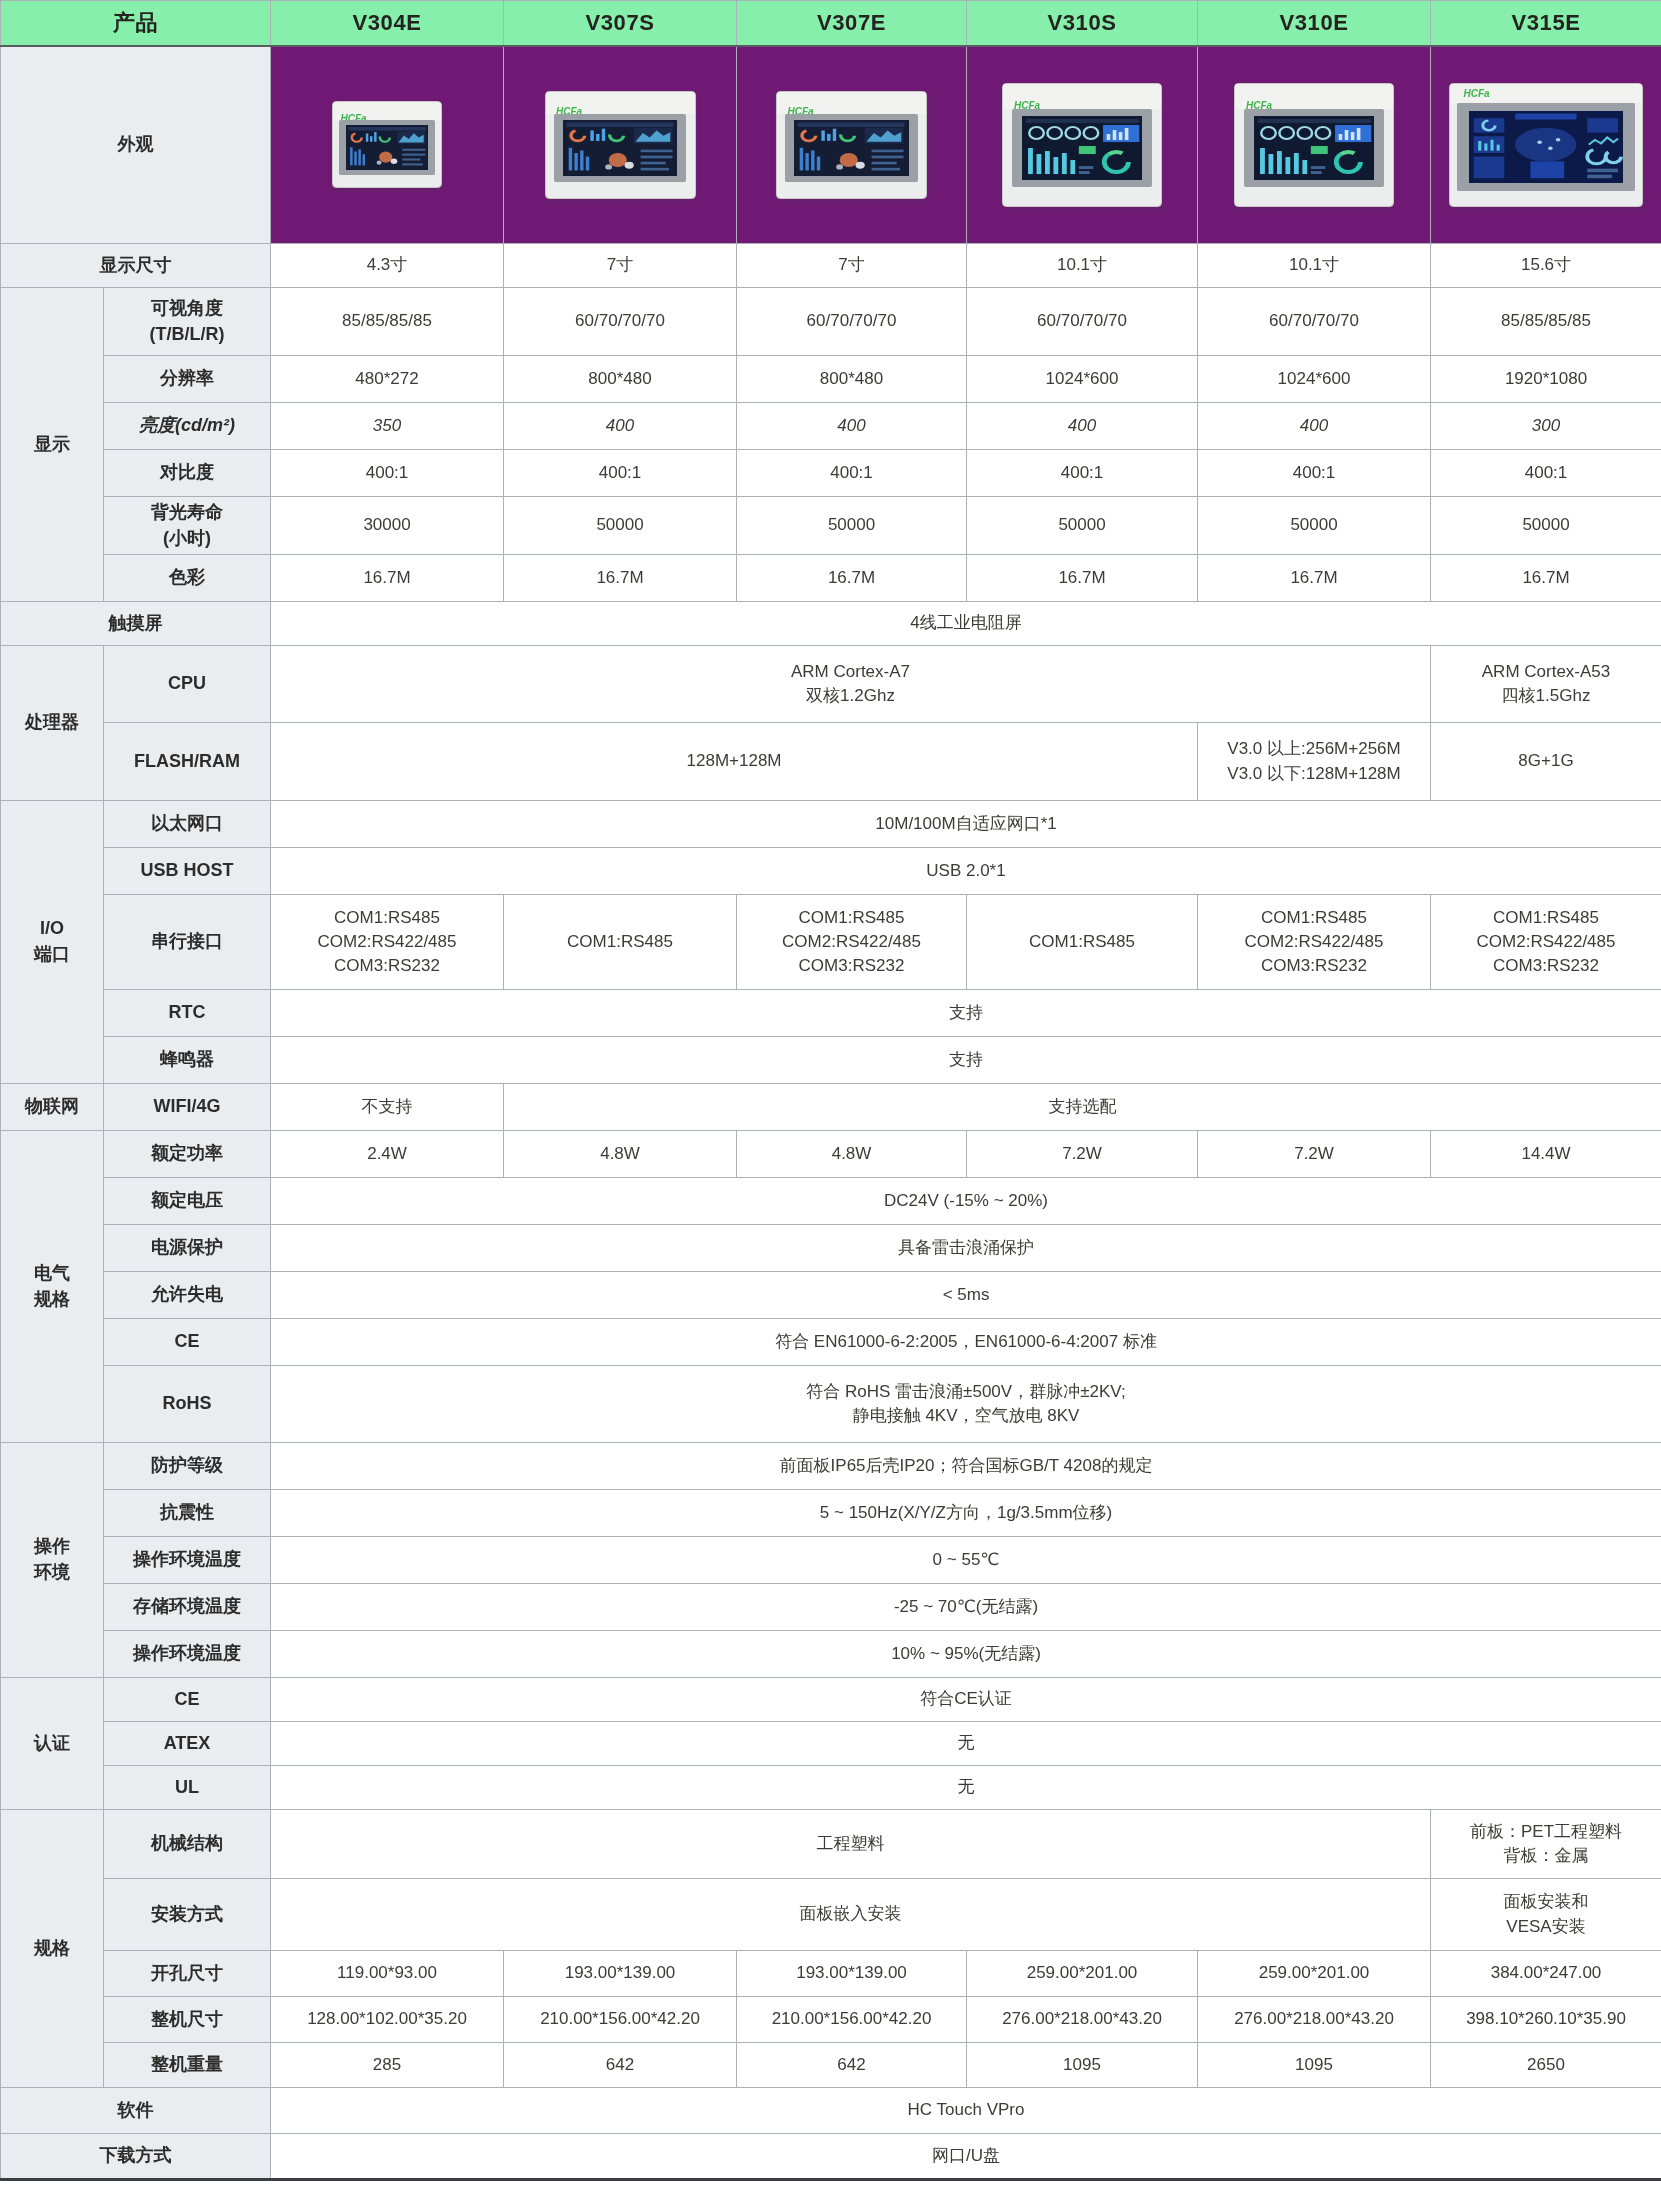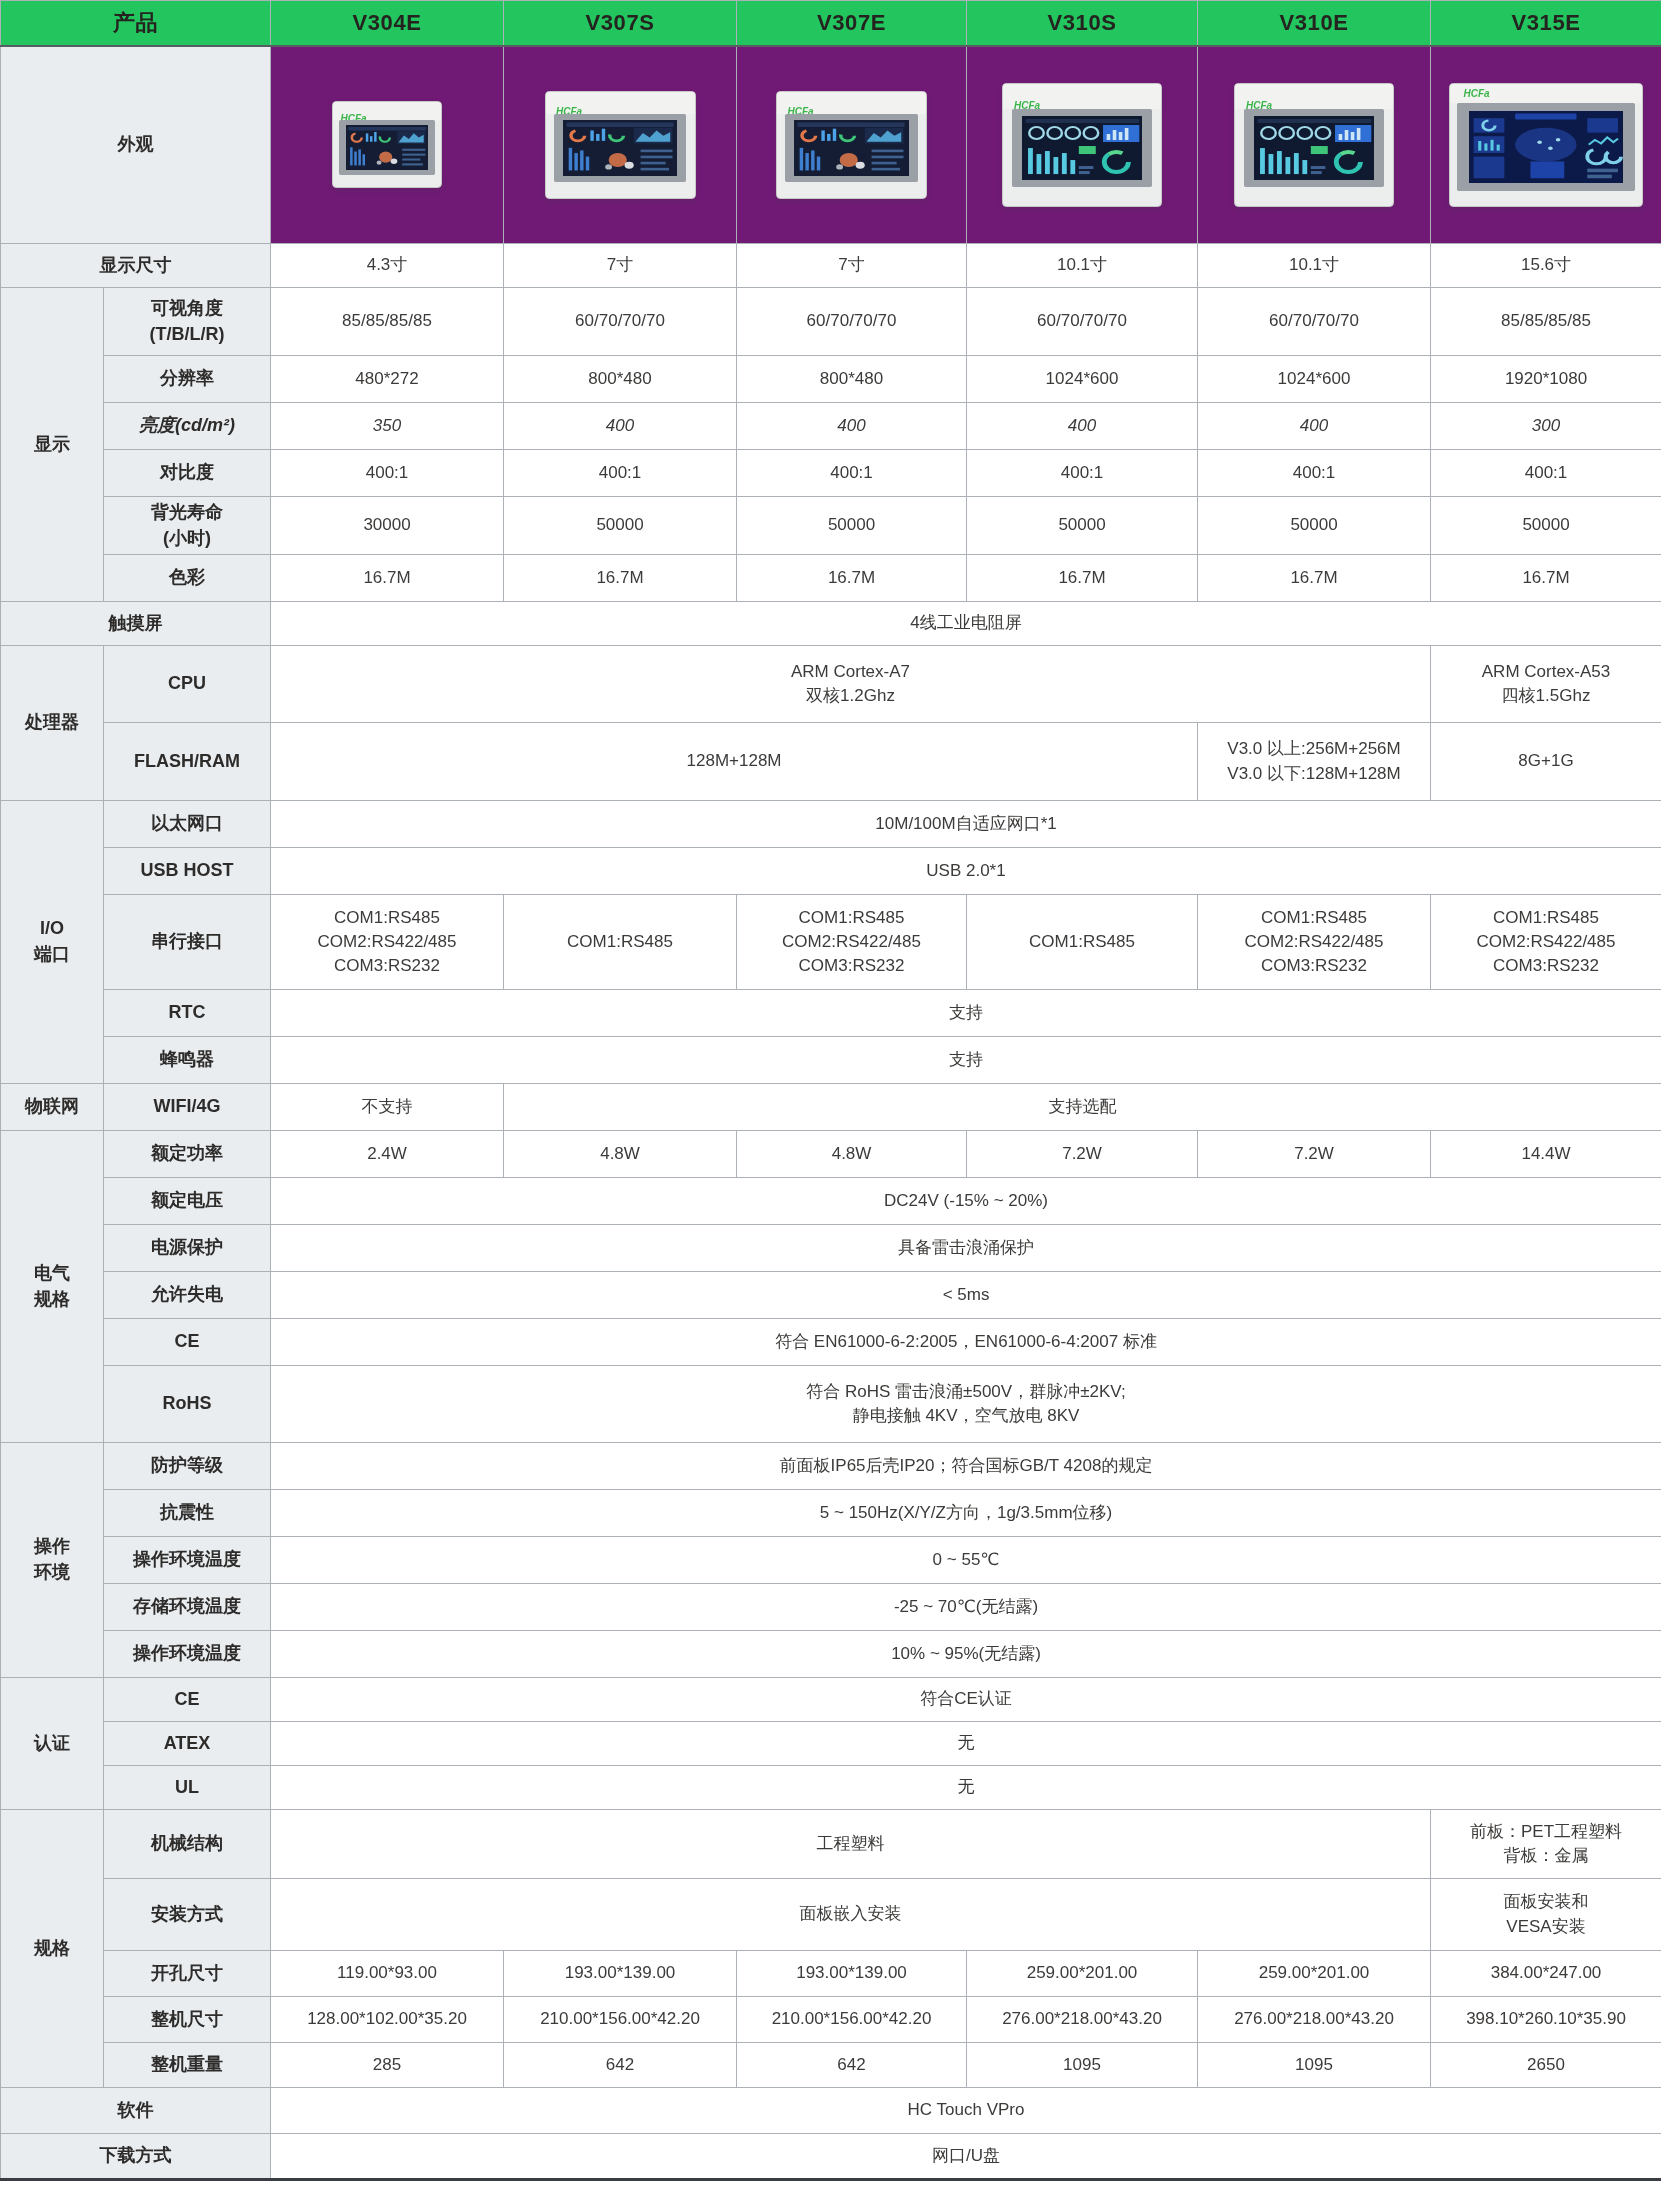--- a/index.html
+++ b/index.html
@@ -3,21 +3,21 @@
 <meta charset="utf-8">
 <style>
   html,body{margin:0;padding:0;background:#ffffff;}
   body{width:1661px;height:2205px;overflow:hidden;
        font-family:"Liberation Sans","DejaVu Sans",sans-serif;}
   table{border-collapse:collapse;table-layout:fixed;width:1661px;
         border:1.1px solid #9ba1a6;border-bottom:3.9px solid #3a3e42;}
   td{border:0.6px solid #abb1b6;text-align:center;vertical-align:middle;
      white-space:pre-line;overflow:hidden;padding:0 5.5px;line-height:1.42;}
   tr.sec > td{border-top:1.1px solid #878d92;}
-  tr.header-row > td{background:#22c55e;border-bottom:2.2px solid #585d62;
+  tr.header-row > td{background:#86efac;border-bottom:2.2px solid #585d62;
      font-weight:700;font-size:22px;color:#24231f;letter-spacing:0.6px;}
   td.grp, td.lbl{background:#e9edf0;font-weight:700;font-size:18px;color:#2e2c2a;}
   td.val{background:#ffffff;font-size:17px;color:#3d3b39;font-weight:400;}
   td.img-cell{background:#701a75;}
   
   .device{position:relative;margin:0 auto;background:#eceded;
           border:1.1px solid #c7c9c7;border-radius:4.4px;
           box-shadow:0 2.2px 5.5px rgba(60,65,70,.18);}
   .device .top{position:absolute;left:0;right:0;top:0;height:21%;
           background:#f2f3f1;border-radius:3.3px 3.3px 0 0;}

